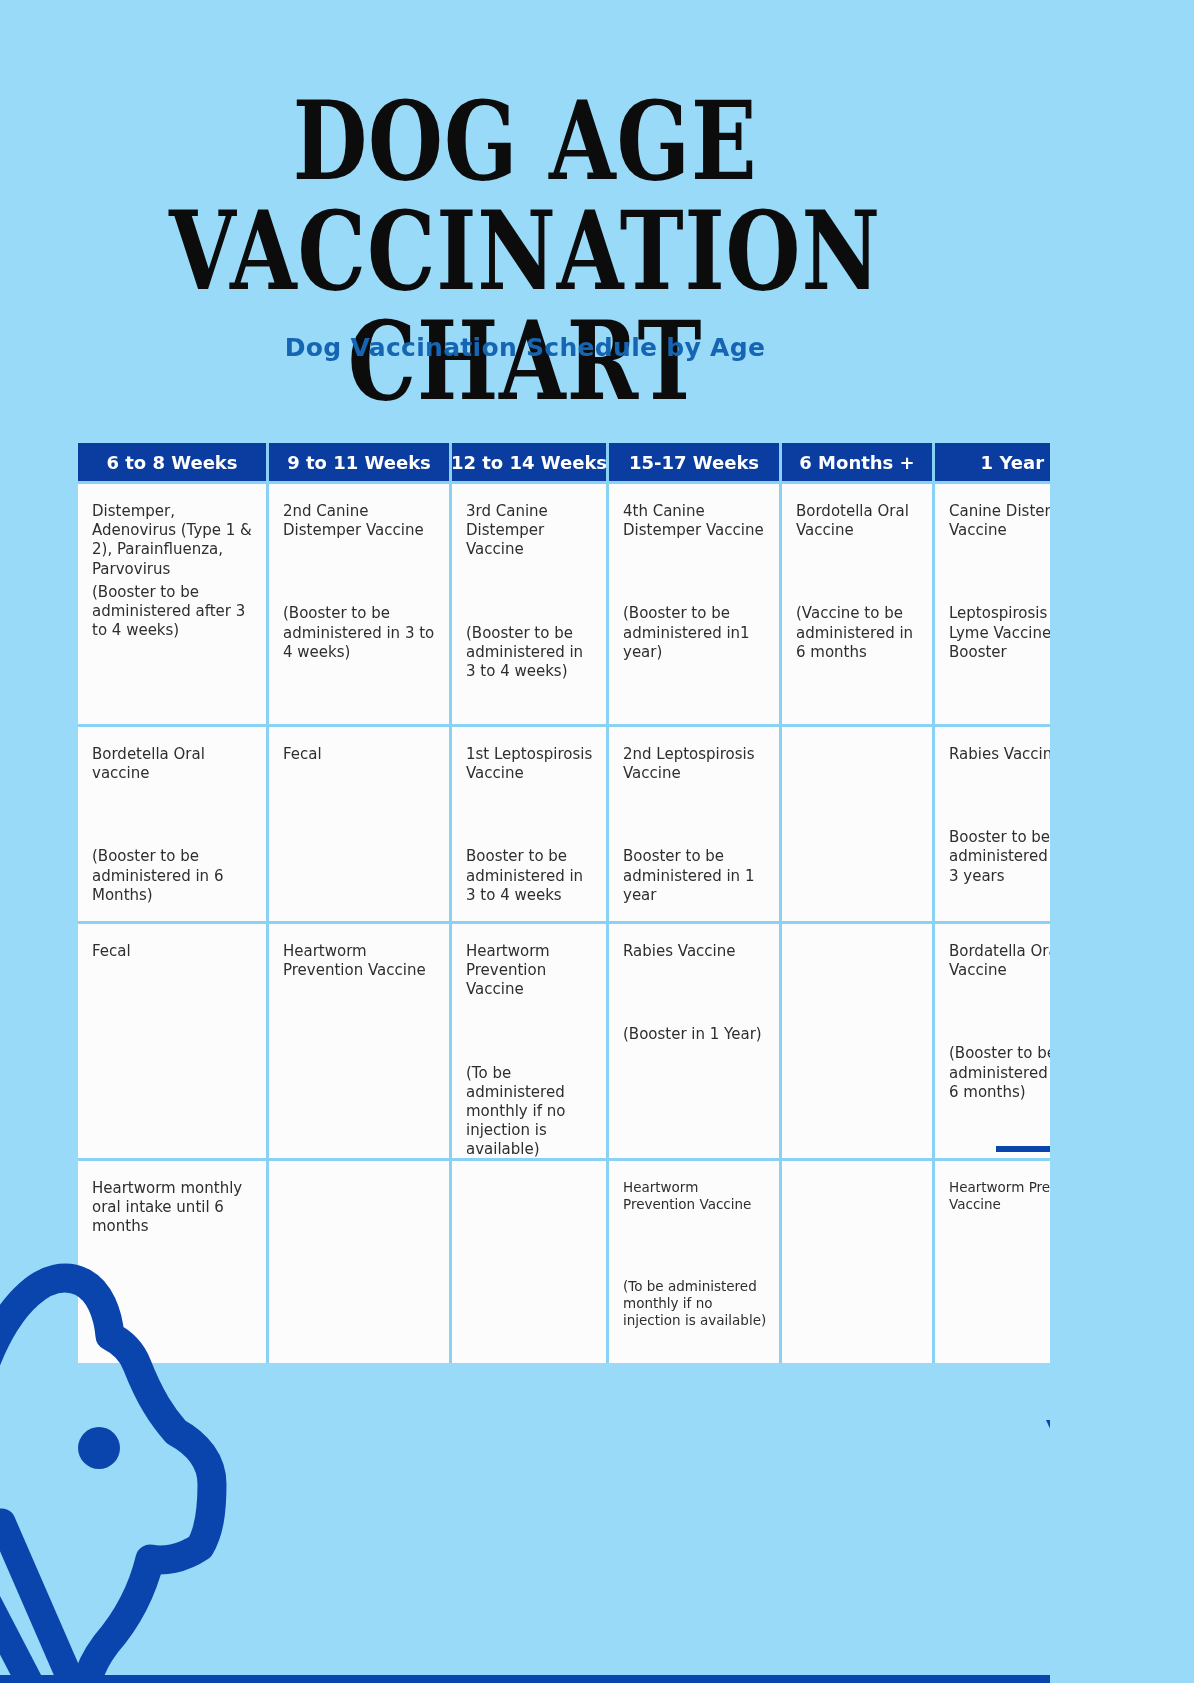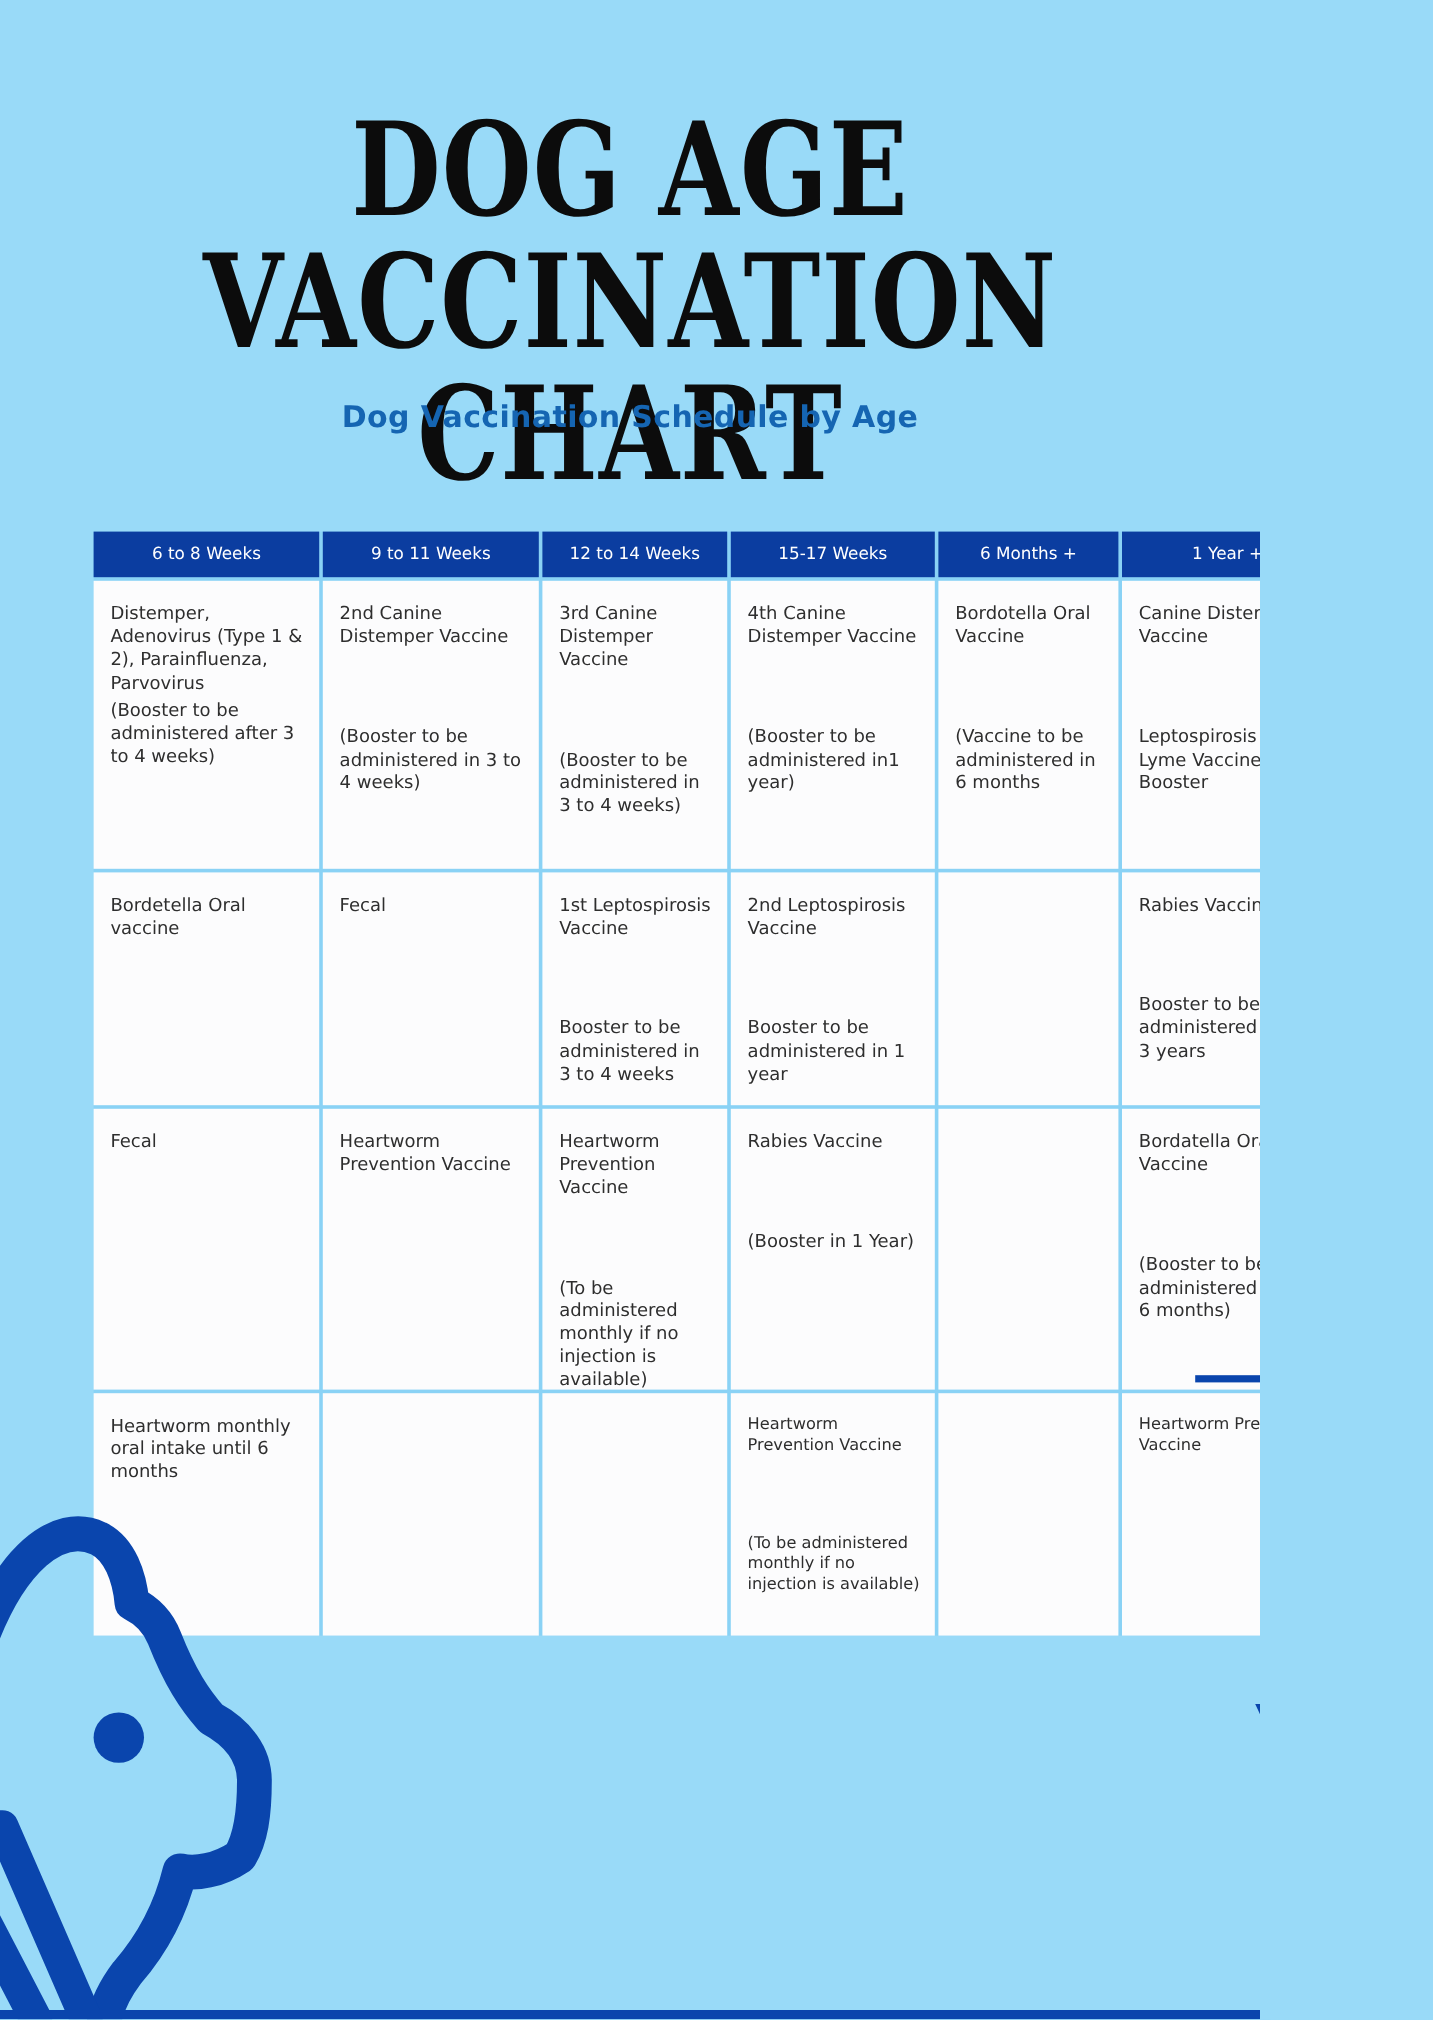--- a/index.html
+++ b/index.html
@@ -18,21 +18,21 @@
     font-size:25px;font-weight:bold;color:#1565b2;letter-spacing:0.3px;
   }
   .vax-table{
     position:absolute;left:78px;top:443px;
     display:grid;
     grid-template-columns:188px 180px 154px 170px 150px 176px;
     grid-template-rows:38px 240px 194px 234px 202px;
     gap:3px;background:#8ad2f5;
   }
   .th{
-    background:#0b3da0;color:#ffffff;font-weight:normal;font-size:14px;
+    background:#0b3da0;color:#ffffff;font-weight:bold;font-size:18px;
     display:flex;align-items:center;justify-content:center;white-space:nowrap;
   }
   .cell{
     background:#fcfcfd;padding:18px 10px 12px 14px;
     font-size:15px;color:#2e2e2e;line-height:1.28;
   }
   .cell p{margin:0;}
   .cell p + p{margin-top:64px;}
   .cell[data-gap="tight"] p + p{margin-top:4px;}
   .cell[data-size="small"]{font-size:13.5px;}
@@ -79,20 +79,21 @@
       <p>Bordotella Oral Vaccine</p>
       <p>(Vaccine to be administered in 6 months</p>
     </div>
     <div class="cell">
       <p>Canine Distemper Vaccine</p>
       <p>Leptospirosis and Lyme Vaccine Booster</p>
     </div>
 
     <div class="cell">
       <p>Bordetella Oral vaccine</p>
+      <p>(Booster to be administered in 6 Months)</p>
     </div>
     <div class="cell">
       <p>Fecal</p>
     </div>
     <div class="cell">
       <p>1st Leptospirosis Vaccine</p>
       <p>Booster to be administered in 3 to 4 weeks</p>
     </div>
     <div class="cell">
       <p>2nd Leptospirosis Vaccine</p>

